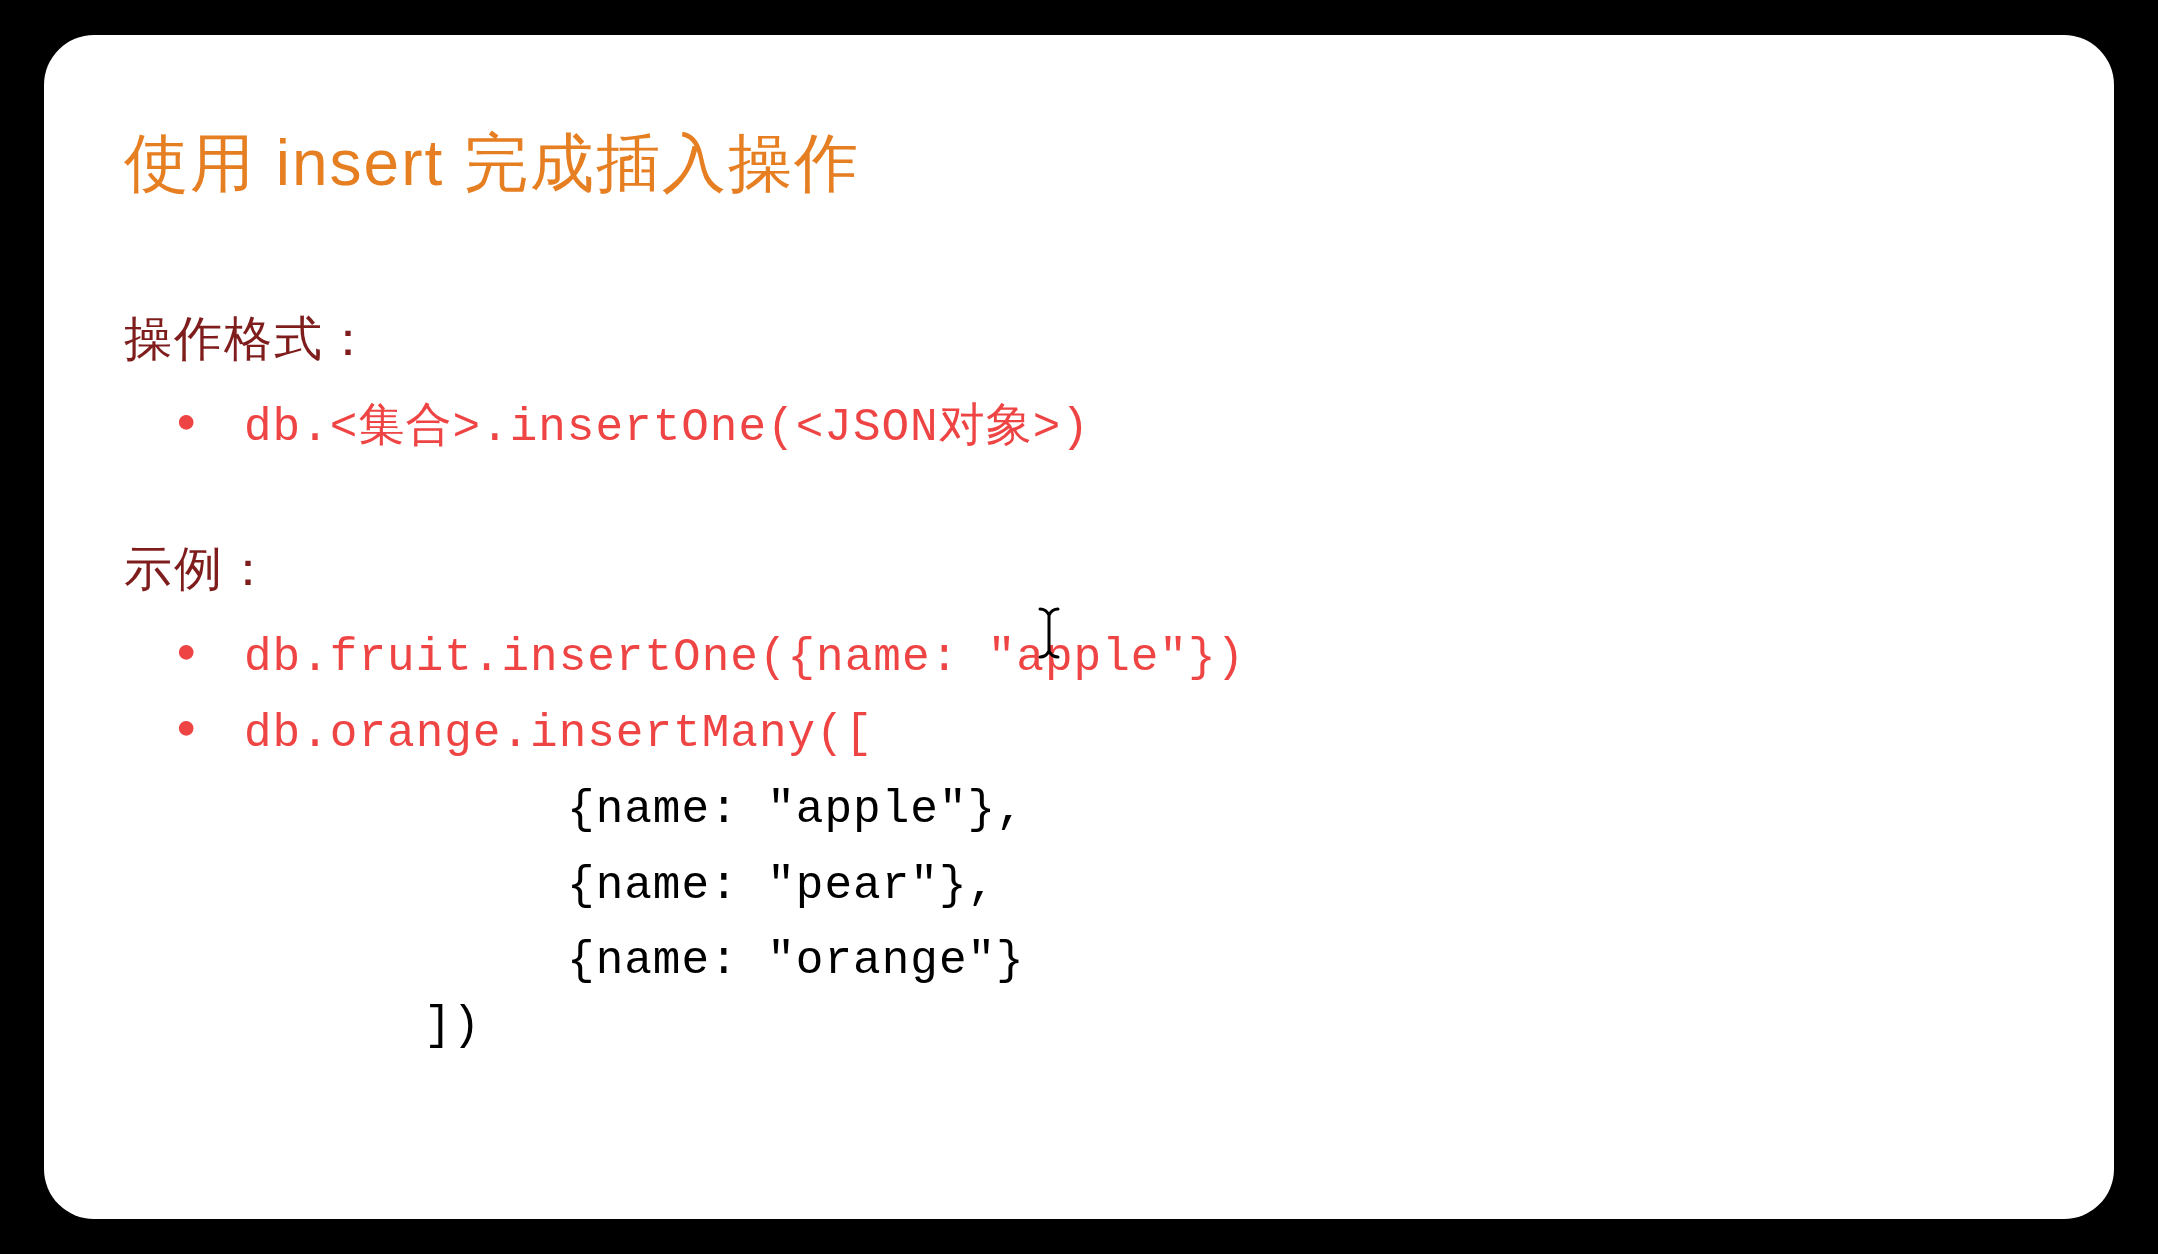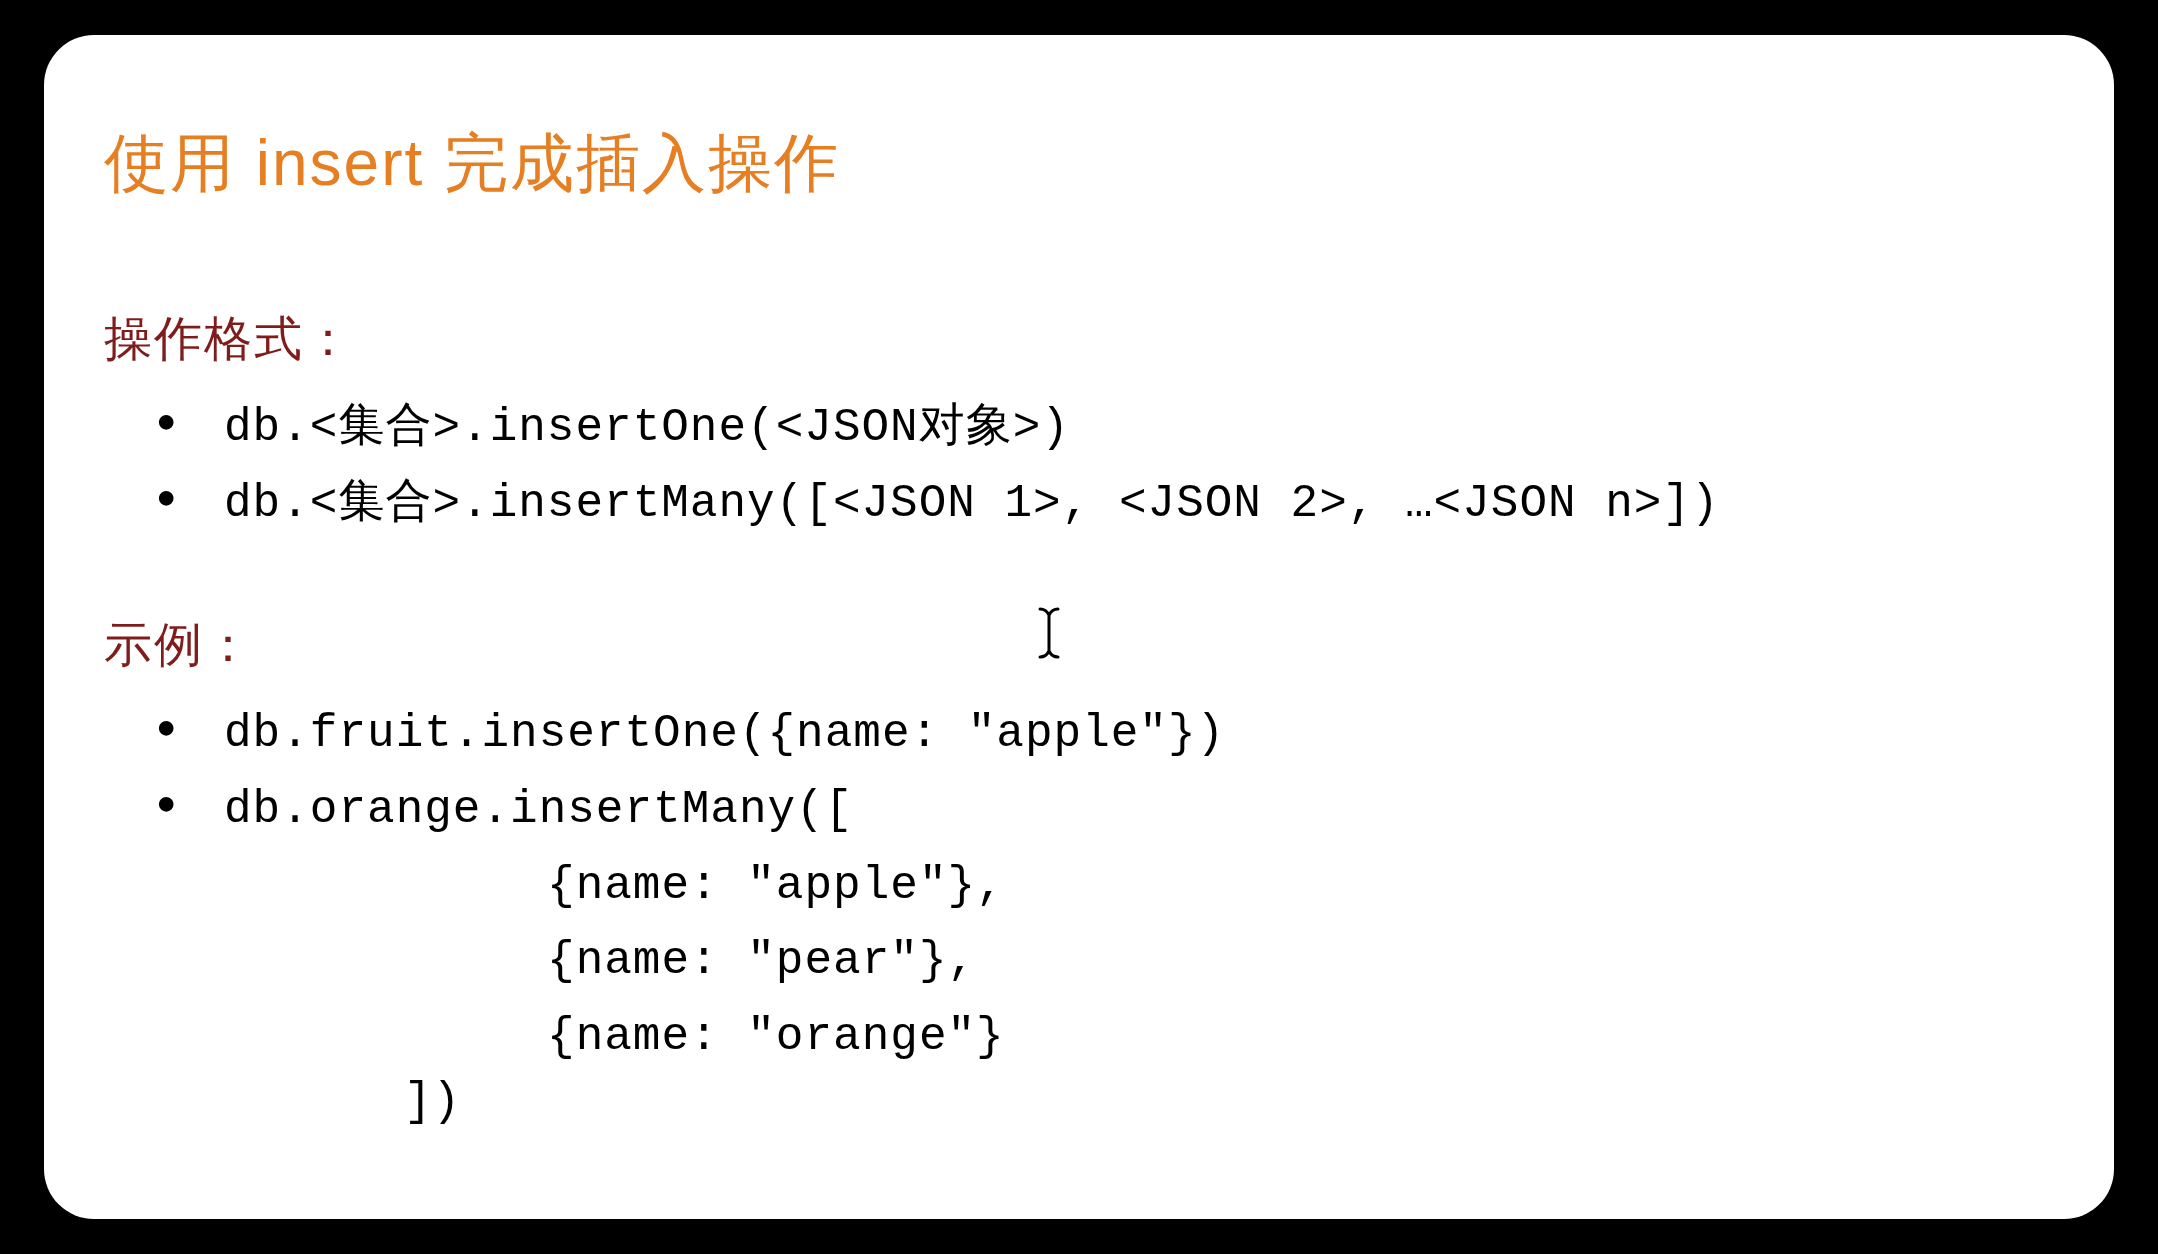--- a/index.html
+++ b/index.html
@@ -10,21 +10,21 @@
       display: flex;
       align-items: center;
       justify-content: center;
       font-family: "Microsoft YaHei", "PingFang SC", sans-serif;
     }
     .slide {
       background: #fff;
       width: 2070px;
       height: 1184px;
       border-radius: 50px;
-      padding: 85px 130px 60px 60px;
+      padding: 85px 130px 60px 80px;
       position: relative;
     }
     .title {
       color: #E67E22;
       font-size: 64px;
       font-weight: 500;
       margin-bottom: 100px;
       letter-spacing: 2px;
     }
     .section-label {
@@ -33,21 +33,21 @@
       font-weight: 400;
       margin-bottom: 20px;
       letter-spacing: 2px;
     }
     .bullet-list {
       list-style: none;
       margin-bottom: 70px;
     }
     .bullet-list li {
       font-size: 46px;
-      color: #000000;
+      color: #ef4444;
       line-height: 1.65;
       padding-left: 120px;
       position: relative;
       font-family: "Courier New", Courier, monospace;
       letter-spacing: 1px;
     }
     .bullet-list li::before {
       content: "●";
       position: absolute;
       left: 52px;
@@ -81,21 +81,20 @@
   </style>
 </head>
 <body>
 
 <div class="slide">
   <h1 class="title">使用 insert 完成插入操作</h1>
 
   <div class="section-label">操作格式：</div>
   <ul class="bullet-list">
     <li>db.&lt;集合&gt;.insertOne(&lt;JSON对象&gt;)</li>
-    <li>db.&lt;集合&gt;.insertMany([&lt;JSON 1&gt;, &lt;JSON 2&gt;, …&lt;JSON n&gt;])</li>
   </ul>
 
   <div class="section-label">示例：</div>
   <ul class="bullet-list" style="margin-bottom:0">
     <li>db.fruit.insertOne({name: "apple"})</li>
     <li>db.orange.insertMany([</li>
   </ul>
   <div class="code-block">     {name: "apple"},</div>
   <div class="code-block">     {name: "pear"},</div>
   <div class="code-block">     {name: "orange"}</div>

